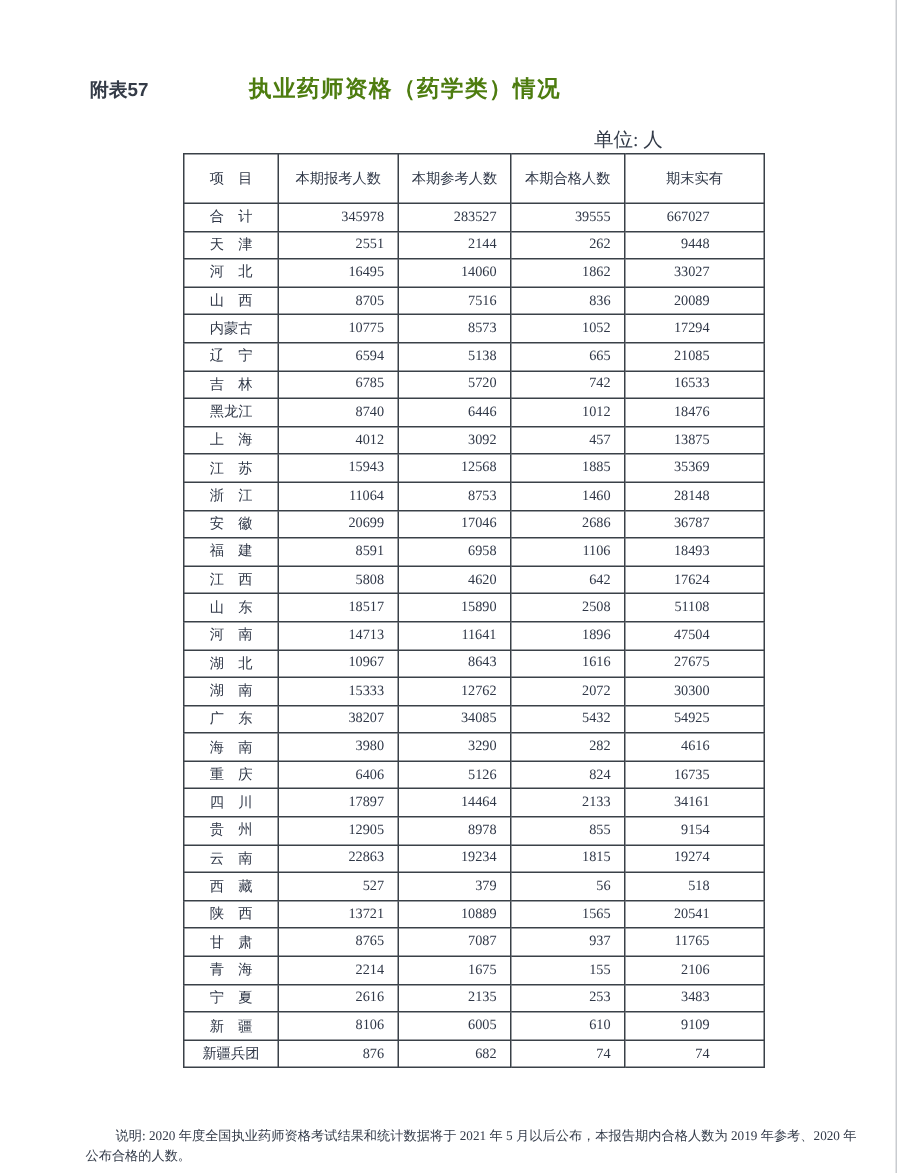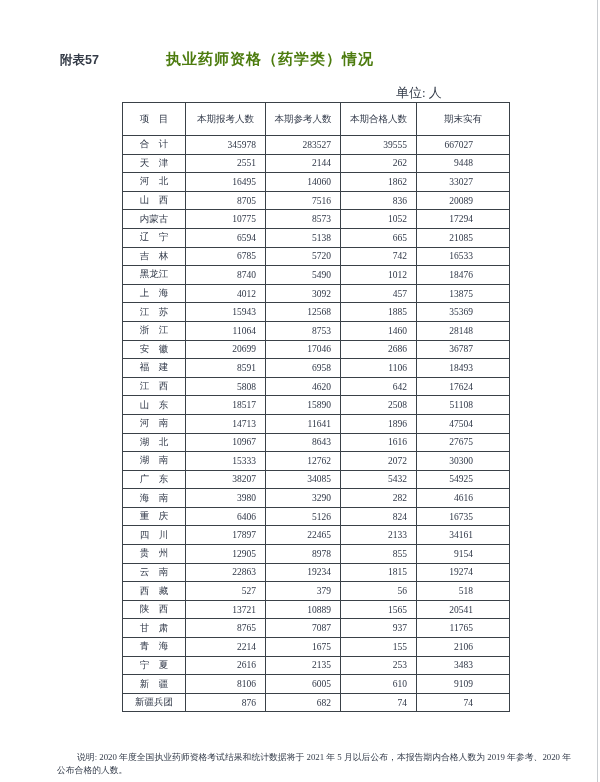--- a/index.html
+++ b/index.html
@@ -108,21 +108,21 @@
       <tr>
         <td class="col0">吉　林</td>
         <td class="col1">6785</td>
         <td class="col2">5720</td>
         <td class="col3">742</td>
         <td class="col4">16533</td>
       </tr>
       <tr>
         <td class="col0">黑龙江</td>
         <td class="col1">8740</td>
-        <td class="col2">5490</td>
+        <td class="col2">6446</td>
         <td class="col3">1012</td>
         <td class="col4">18476</td>
       </tr>
       <tr>
         <td class="col0">上　海</td>
         <td class="col1">4012</td>
         <td class="col2">3092</td>
         <td class="col3">457</td>
         <td class="col4">13875</td>
       </tr>
@@ -206,21 +206,21 @@
       <tr>
         <td class="col0">重　庆</td>
         <td class="col1">6406</td>
         <td class="col2">5126</td>
         <td class="col3">824</td>
         <td class="col4">16735</td>
       </tr>
       <tr>
         <td class="col0">四　川</td>
         <td class="col1">17897</td>
-        <td class="col2">22465</td>
+        <td class="col2">14464</td>
         <td class="col3">2133</td>
         <td class="col4">34161</td>
       </tr>
       <tr>
         <td class="col0">贵　州</td>
         <td class="col1">12905</td>
         <td class="col2">8978</td>
         <td class="col3">855</td>
         <td class="col4">9154</td>
       </tr>

